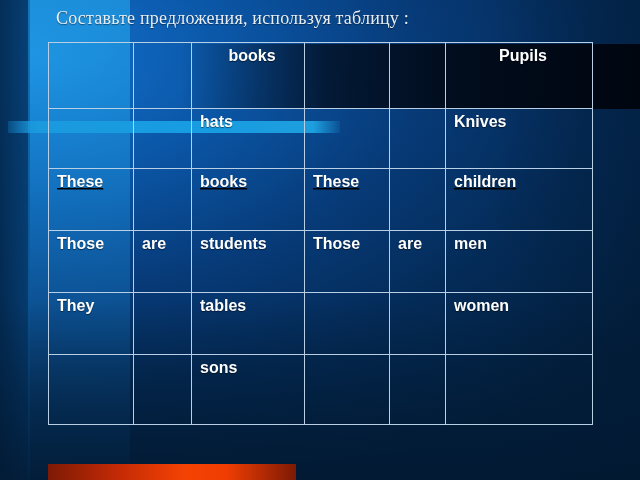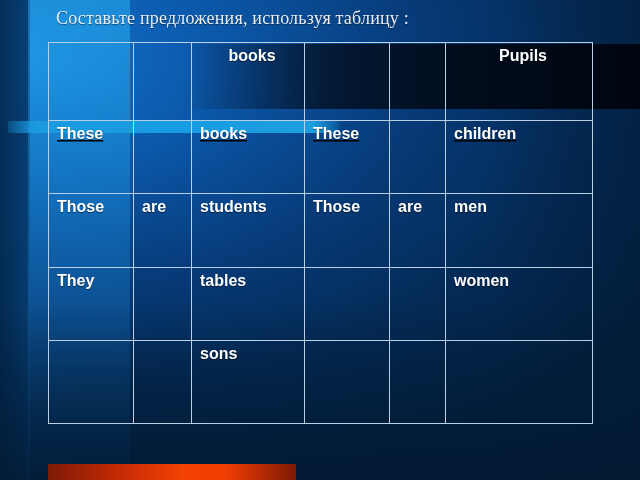--- a/index.html
+++ b/index.html
@@ -169,20 +169,40 @@
           <td>
               <span class="cell-txt"></span>
             </td>
           <td>
               <span class="cell-txt"></span>
             </td>
           <td>
               <span class="cell-txt">Pupils</span>
             </td>
         </tr>
+        <tr class="r1">
+          <td>
+              <span class="cell-txt"></span>
+            </td>
+          <td>
+              <span class="cell-txt"></span>
+            </td>
+          <td>
+              <span class="cell-txt">hats</span>
+            </td>
+          <td>
+              <span class="cell-txt"></span>
+            </td>
+          <td>
+              <span class="cell-txt"></span>
+            </td>
+          <td>
+              <span class="cell-txt">Knives</span>
+            </td>
+        </tr>
         <tr class="r2">
           <td>
               <span class="cell-txt">These</span>
             </td>
           <td>
               <span class="cell-txt"></span>
             </td>
           <td>
               <span class="cell-txt">books</span>
             </td>

